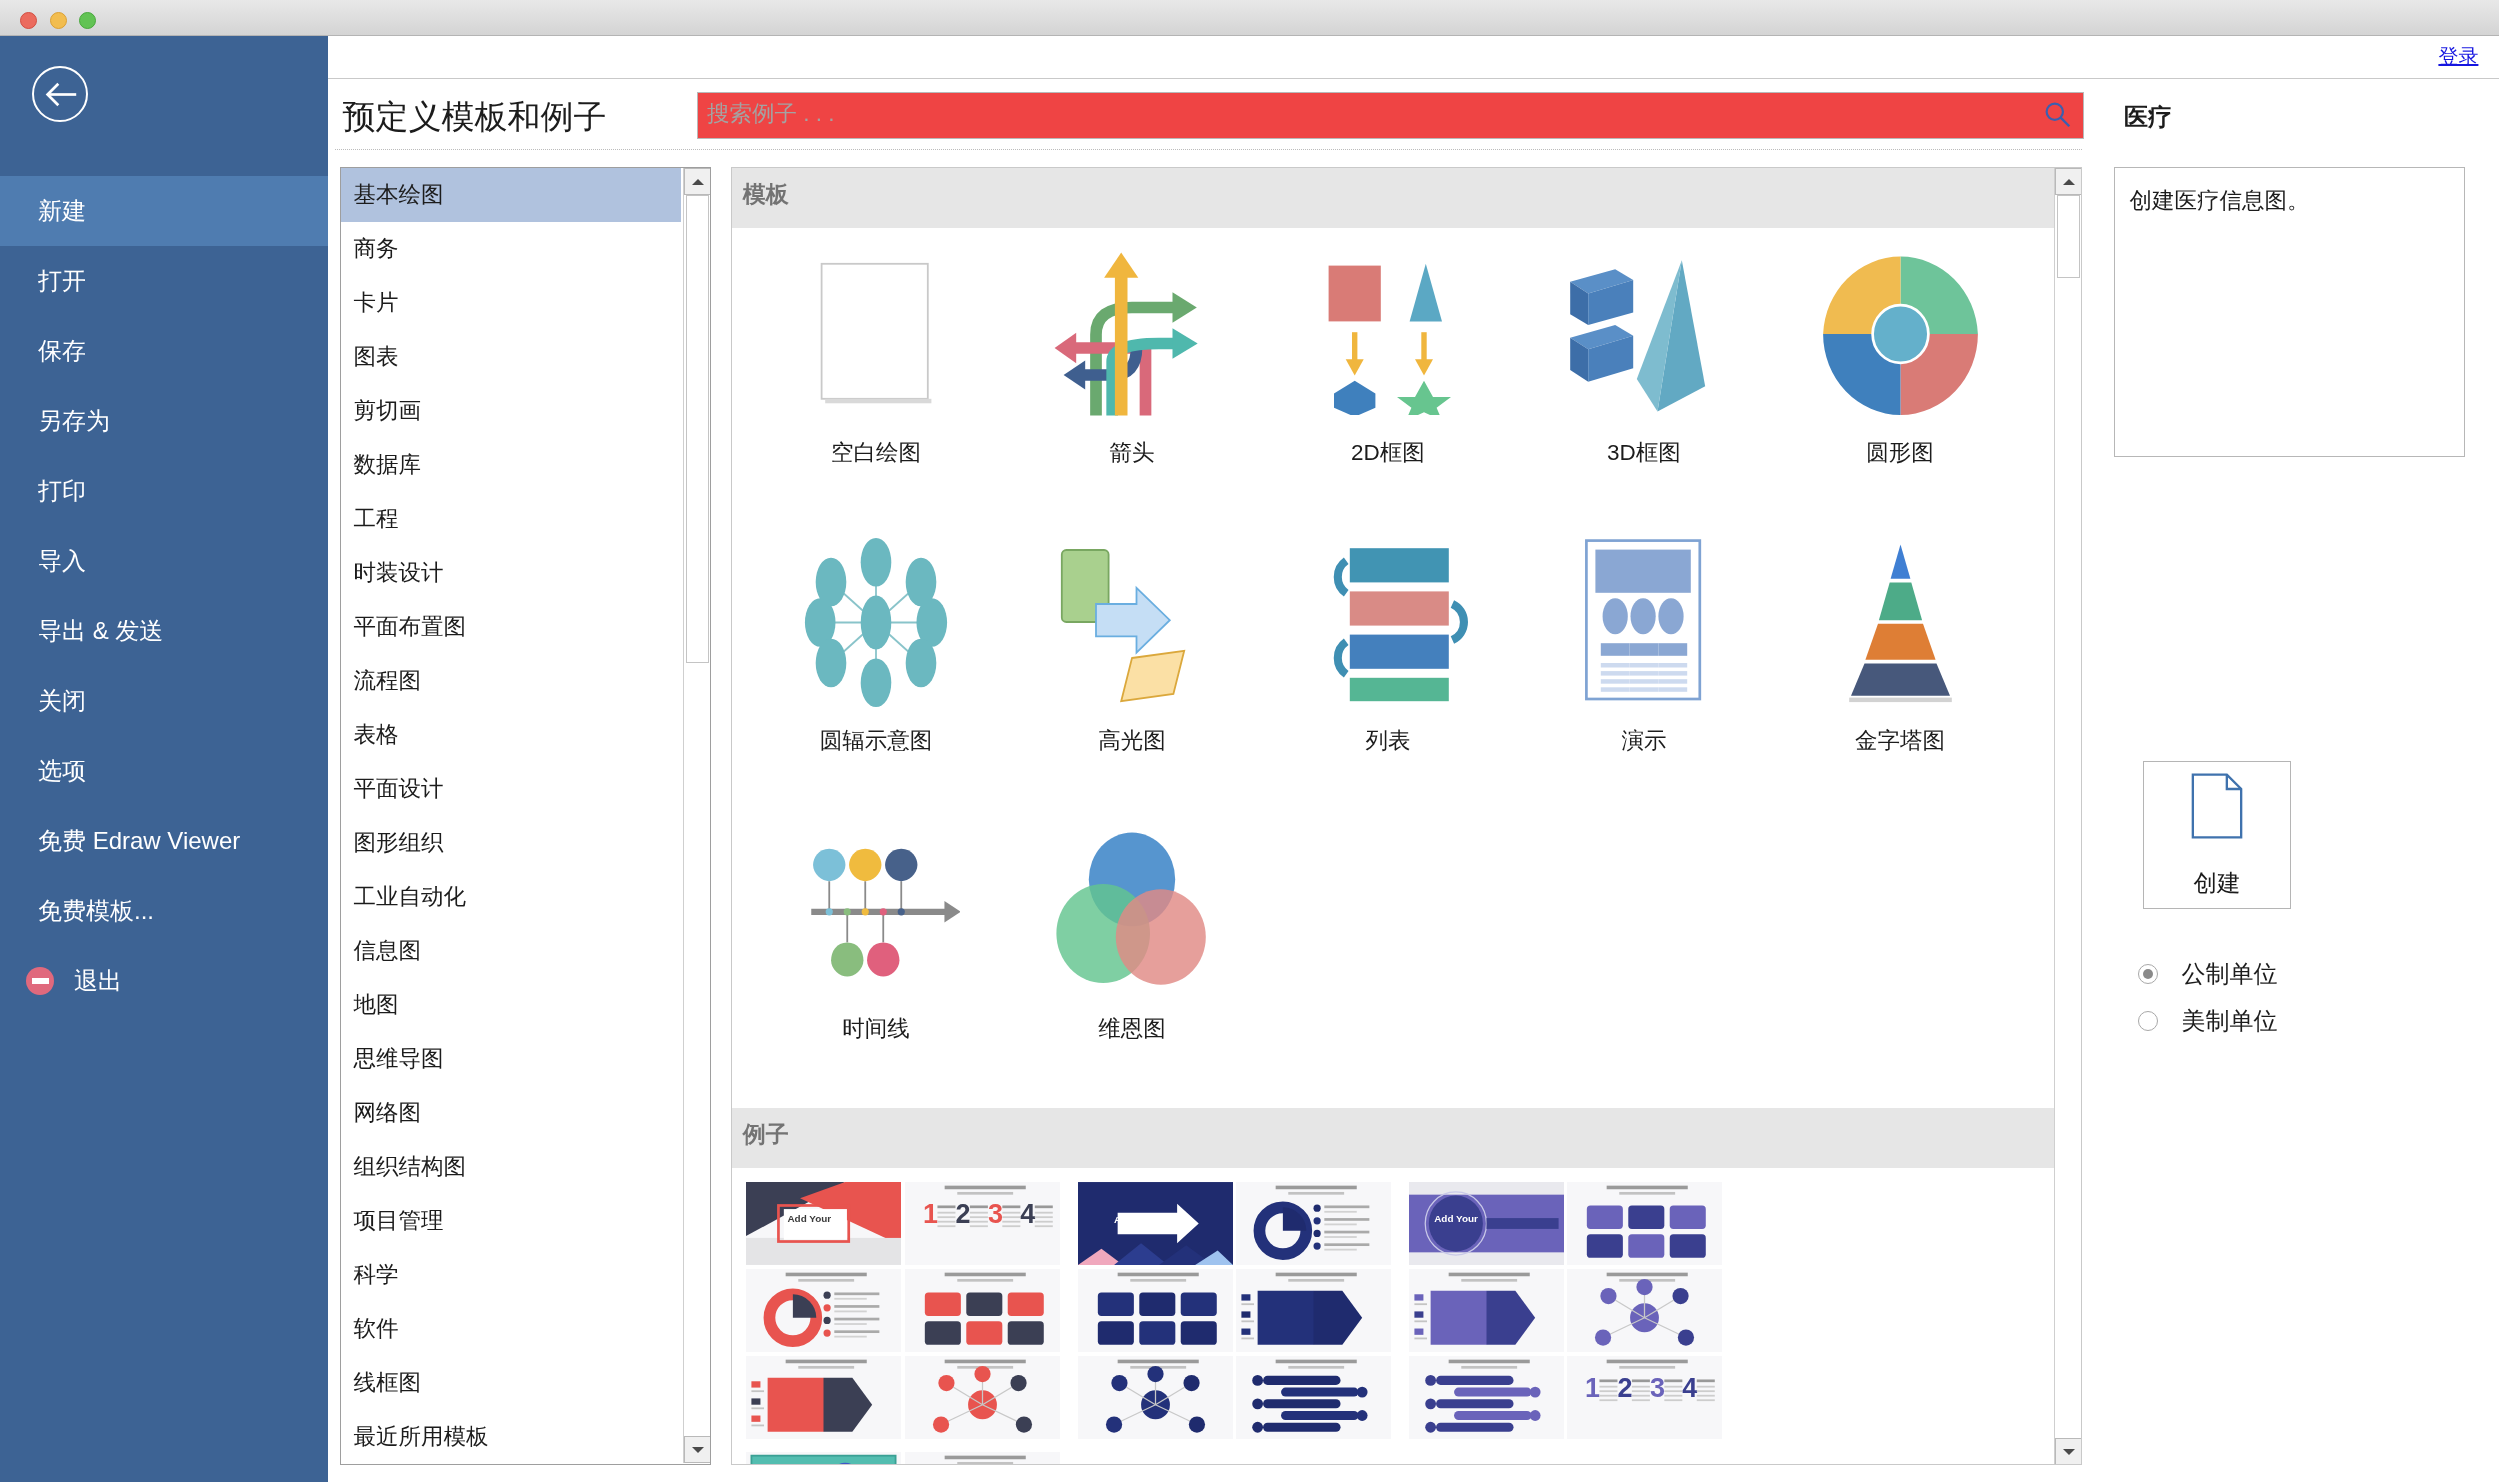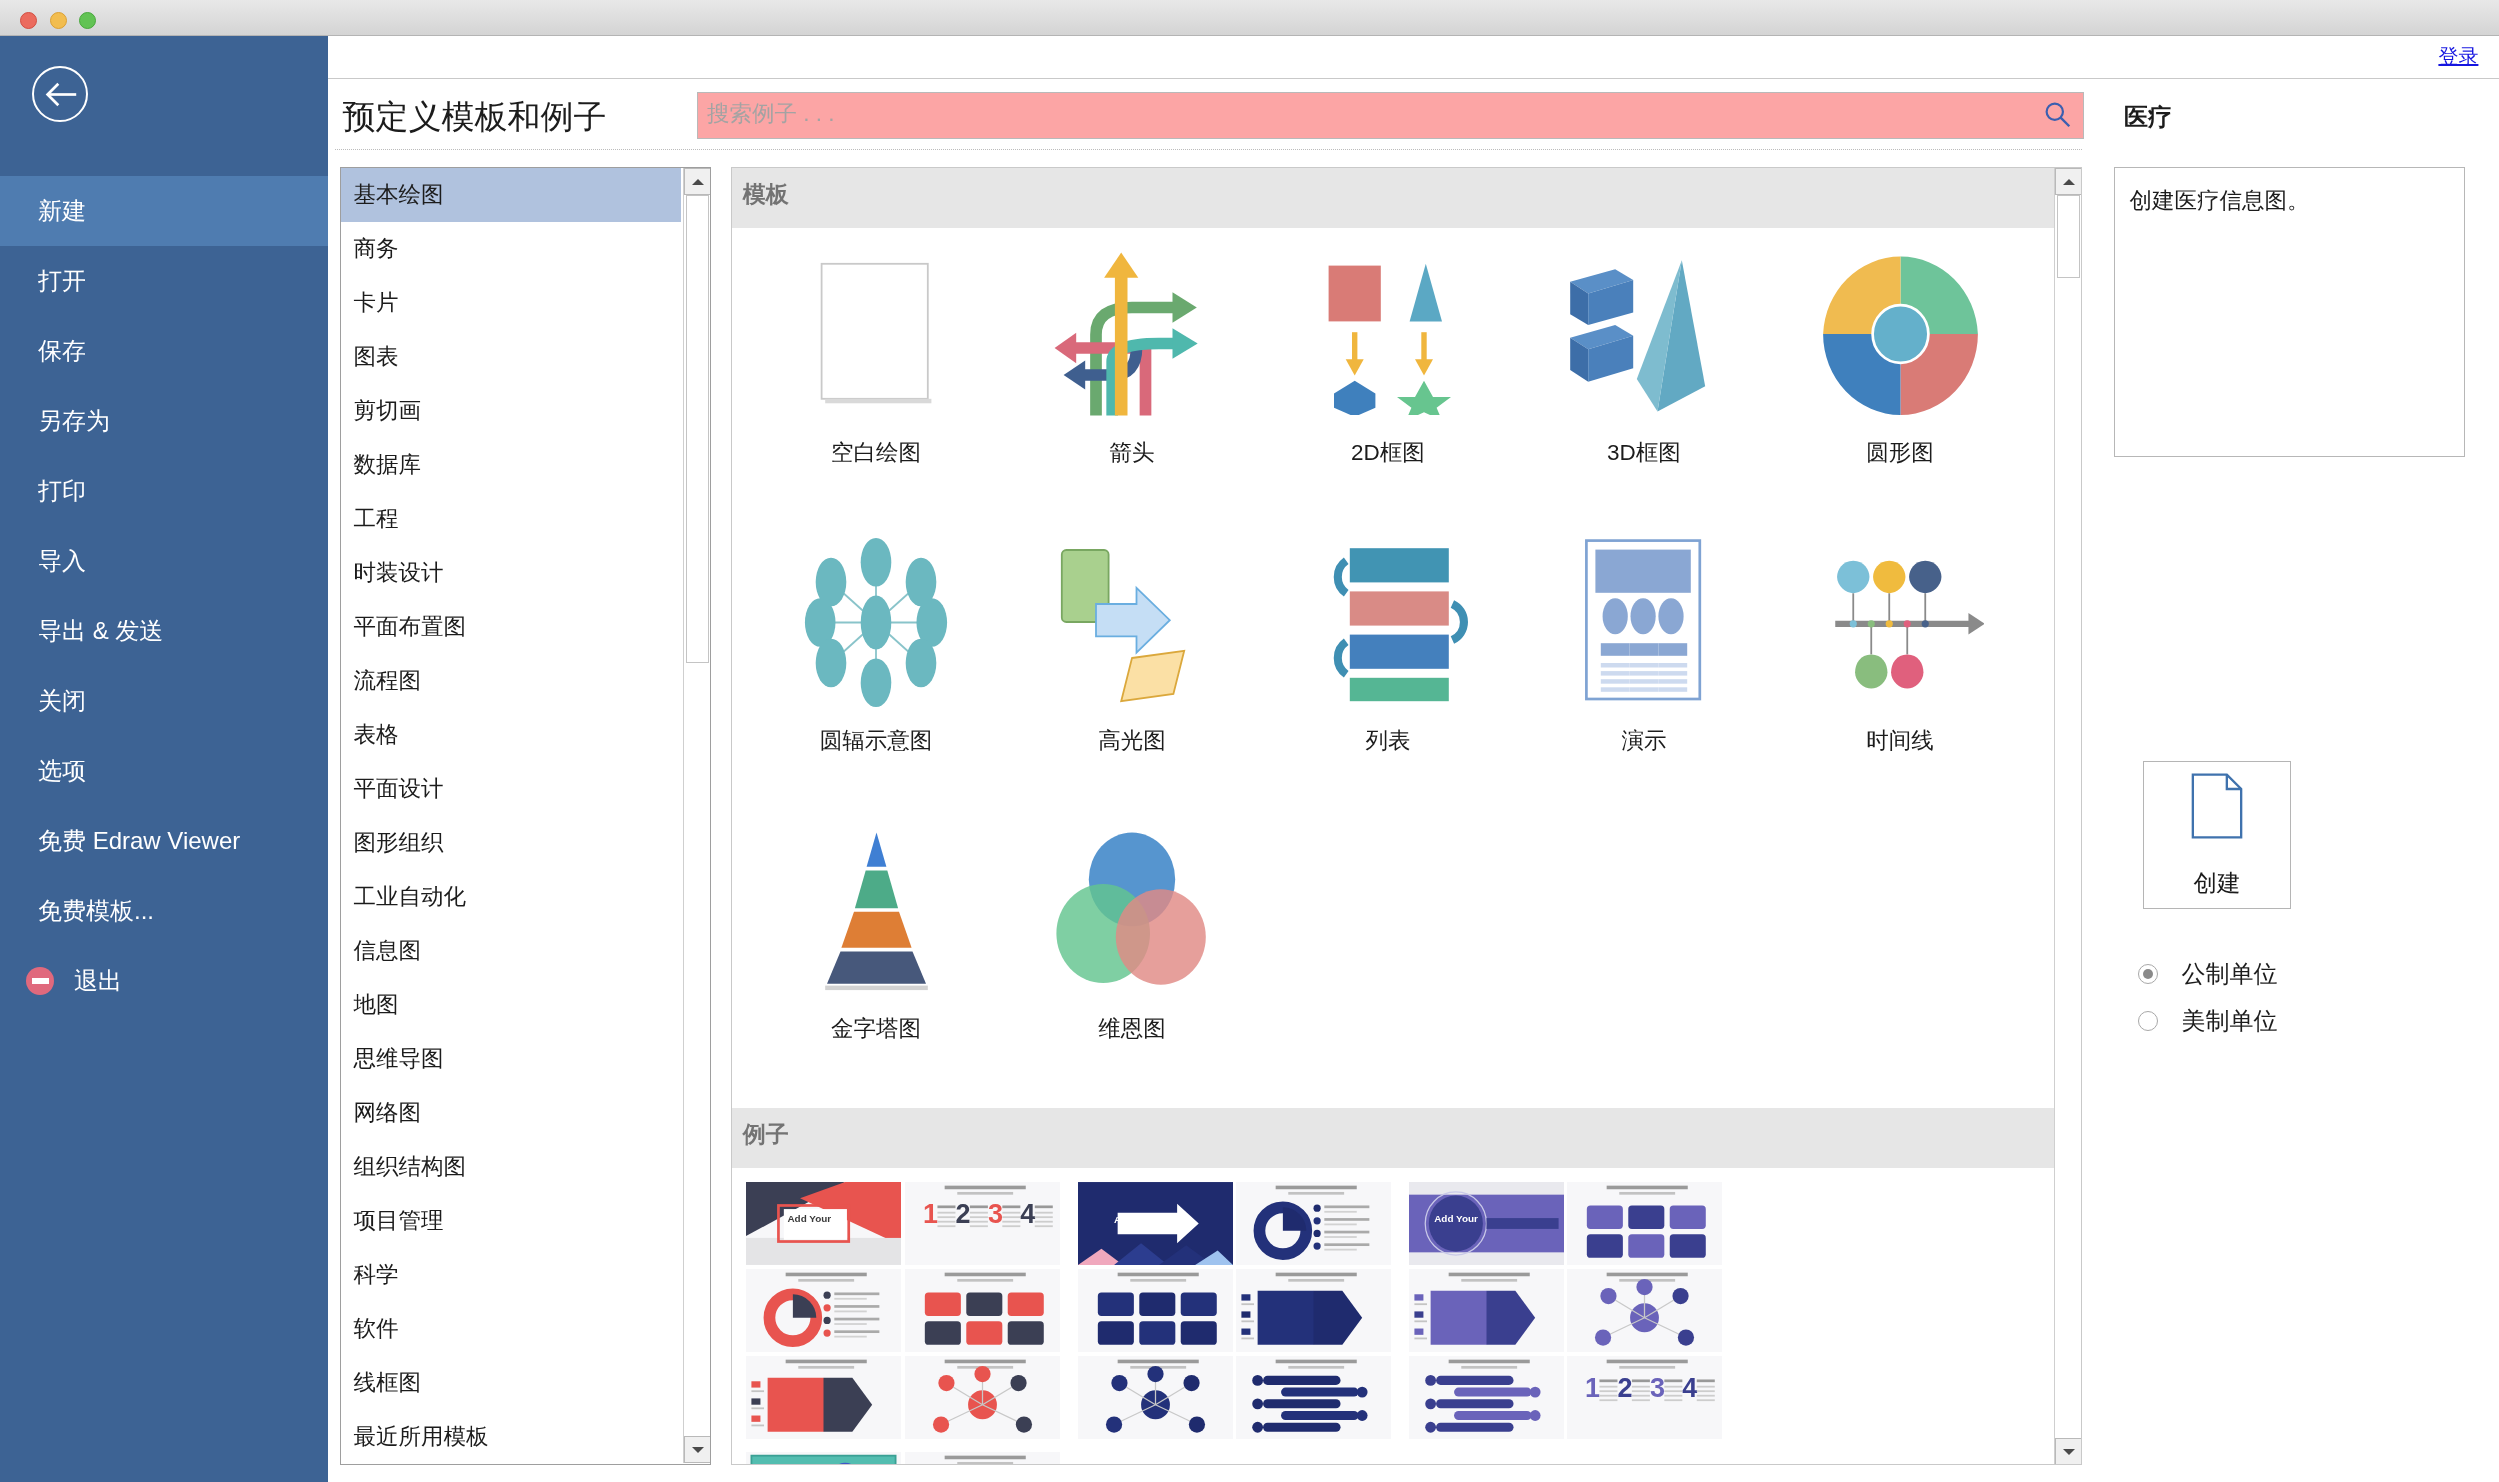--- a/index.html
+++ b/index.html
@@ -69,21 +69,21 @@
     background: #ffffff;
     padding-left: 37px;
   }
   .page-title {
     position: absolute; left: 14.4px; top: 16px;
     font-size: 33px; color: #1c1c1c; white-space: nowrap;
   }
   .search-wrap {
     position: absolute; left: 369px; top: 12.6px;
     width: 1387px; height: 47px;
-    border: 1.8px solid #b9b9b9; background: #fca5a5;
+    border: 1.8px solid #b9b9b9; background: #ef4444;
   }
   .search-input {
     position: absolute; left: 9px; top: 0; width: 1288px; height: 43px;
     border: none; outline: none; background: transparent;
     font-size: 22.5px; color: #333; font-family: "Liberation Sans", sans-serif;
   }
   .search-input::placeholder { color: #a3a3a3; }
   .search-icon {
     position: absolute; right: 10.8px; top: 7.2px; width: 29px; height: 29px; cursor: pointer;
   }
@@ -454,20 +454,33 @@
               <rect x="86" y="158" width="32" height="5"></rect>
                 <rect x="86" y="167" width="32" height="5"></rect>
             </g>
           </svg>
         </div>
         <div class="tpl-label">演示</div>
       </div>
 
       <div class="tpl-cell">
         <div class="tpl-thumb">
+          <svg width="171" height="162" viewBox="0 0 190 180">
+            <path d="M95 4 L106 42 L84 42 Z" fill="#3f7fd3"></path>
+            <path d="M83 46 L107 46 L119 88 L71 88 Z" fill="#4dab88"></path>
+            <path d="M70 92 L120 92 L134 132 L56 132 Z" fill="#de7e35"></path>
+            <path d="M55 136 L135 136 L150 172 L40 172 Z" fill="#47587b"></path>
+            <rect x="38" y="174" width="114" height="5" fill="#d2d2d2"></rect>
+          </svg>
+        </div>
+        <div class="tpl-label">金字塔图</div>
+      </div>
+
+      <div class="tpl-cell">
+        <div class="tpl-thumb">
           <svg width="167" height="162" viewBox="0 0 185 180">
             <line x1="20" y1="92" x2="172" y2="92" stroke="#8a8a8a" stroke-width="7"></line>
             <path d="M168 80 L186 92 L168 104 Z" fill="#8a8a8a"></path>
             <g stroke="#8a8a8a" stroke-width="2">
               <line x1="40" y1="92" x2="40" y2="58"></line>
                 <line x1="80" y1="92" x2="80" y2="58"></line>
               <line x1="120" y1="92" x2="120" y2="58"></line>
               <line x1="60" y1="92" x2="60" y2="126"></line>
                 <line x1="100" y1="92" x2="100" y2="126"></line>
             </g>
@@ -479,33 +492,20 @@
             <g>
               <circle cx="40" cy="92" r="4" fill="#7cc0d8"></circle>
               <circle cx="60" cy="92" r="4" fill="#89bd7e"></circle>
               <circle cx="80" cy="92" r="4" fill="#f0bb3e"></circle>
               <circle cx="100" cy="92" r="4" fill="#e0607d"></circle>
               <circle cx="120" cy="92" r="4" fill="#47618a"></circle>
             </g>
           </svg>
         </div>
         <div class="tpl-label">时间线</div>
-      </div>
-
-      <div class="tpl-cell">
-        <div class="tpl-thumb">
-          <svg width="171" height="162" viewBox="0 0 190 180">
-            <path d="M95 4 L106 42 L84 42 Z" fill="#3f7fd3"></path>
-            <path d="M83 46 L107 46 L119 88 L71 88 Z" fill="#4dab88"></path>
-            <path d="M70 92 L120 92 L134 132 L56 132 Z" fill="#de7e35"></path>
-            <path d="M55 136 L135 136 L150 172 L40 172 Z" fill="#47587b"></path>
-            <rect x="38" y="174" width="114" height="5" fill="#d2d2d2"></rect>
-          </svg>
-        </div>
-        <div class="tpl-label">金字塔图</div>
       </div>
 
       <div class="tpl-cell">
         <div class="tpl-thumb">
           <svg width="162" height="162" viewBox="0 0 180 180">
             <ellipse cx="90" cy="56" rx="48" ry="52" fill="#3f86c8" opacity="0.88"></ellipse>
             <ellipse cx="58" cy="116" rx="52" ry="55" fill="#63c48f" opacity="0.82"></ellipse>
             <ellipse cx="122" cy="120" rx="50" ry="53" fill="#e08a85" opacity="0.82"></ellipse>
           </svg>
         </div>

